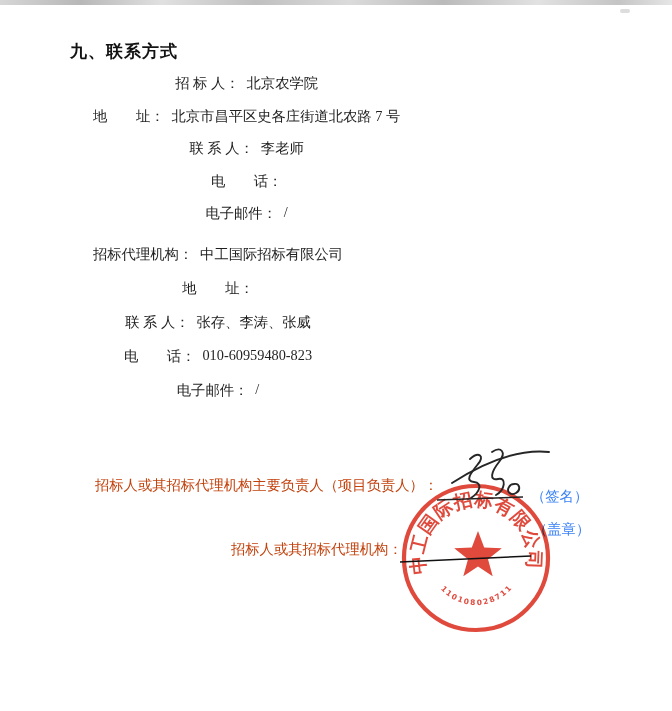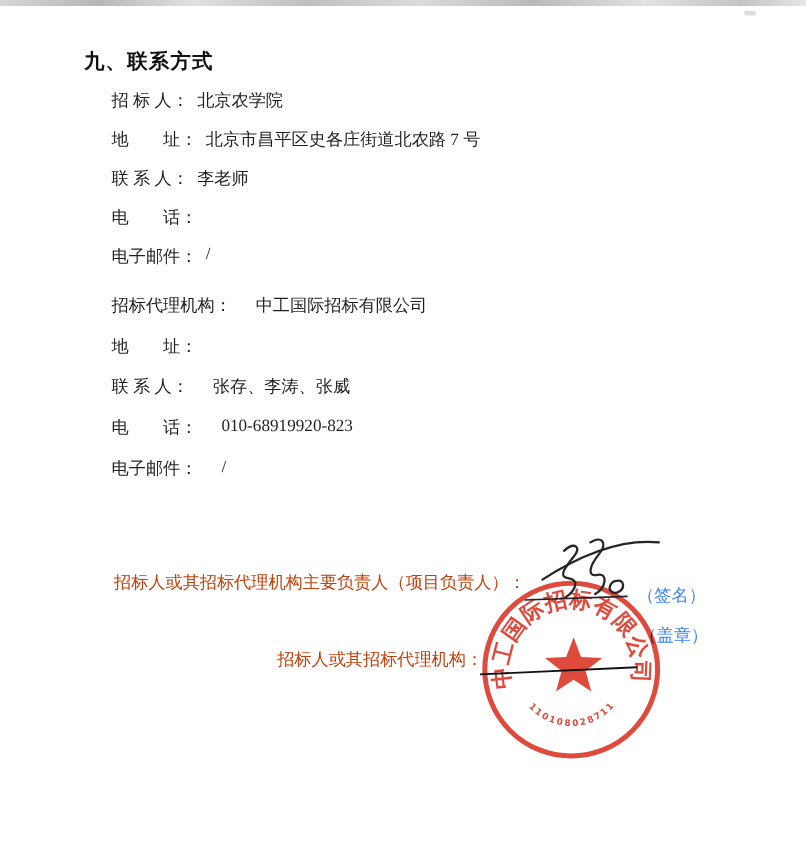--- a/index.html
+++ b/index.html
@@ -21,23 +21,23 @@
     background:#d9d9d9;border-radius:2px;opacity:.9;
   }
   .title{
     position:absolute;left:70px;top:40px;margin:0;
     font-size:17px;font-weight:bold;color:#121212;
     letter-spacing:1px;white-space:pre;text-align:right;
   }
   .block{position:absolute;left:93px;}
   .block1{top:74px;}
   .block2{top:245px;}
-  .row{display:flex;align-items:flex-start;font-size:14.3px;white-space:pre;}
+  .row{display:flex;align-items:flex-start;font-size:14.3px;white-space:pre;justify-content:center;}
   .block1 .row{margin-bottom:13.5px;}
-  .block2 .row{margin-bottom:15px;gap:13px;}
+  .block2 .row{margin-bottom:15px;}
   .row .label{white-space:pre;}
   .row .value{margin-left:7px;white-space:pre;}
   .sig-label{
     position:absolute;font-size:14.3px;white-space:pre;color:#c2410c;
   }
   .principal-label{left:95px;top:476px;}
   .org-label{left:231px;top:540px;}
   .suffix{
     position:absolute;font-size:14.3px;white-space:pre;color:#3b82f6;
   }
@@ -97,21 +97,21 @@
   </div>
   <div class="row">
     <span class="label">地　　址：</span>
   </div>
   <div class="row">
     <span class="label">联 系 人：</span>
     <span class="value">张存、李涛、张威</span>
   </div>
   <div class="row">
     <span class="label">电　　话：</span>
-    <span class="value">010-68919920-823</span>
+    <span class="value">010-60959480-823</span>
   </div>
   <div class="row">
     <span class="label">电子邮件：</span>
     <span class="value">/</span>
   </div>
 </div>
 
 <span class="sig-label principal-label">招标人或其招标代理机构主要负责人（项目负责人）：</span>
 <span class="suffix sign-suffix">（签名）</span>
 

